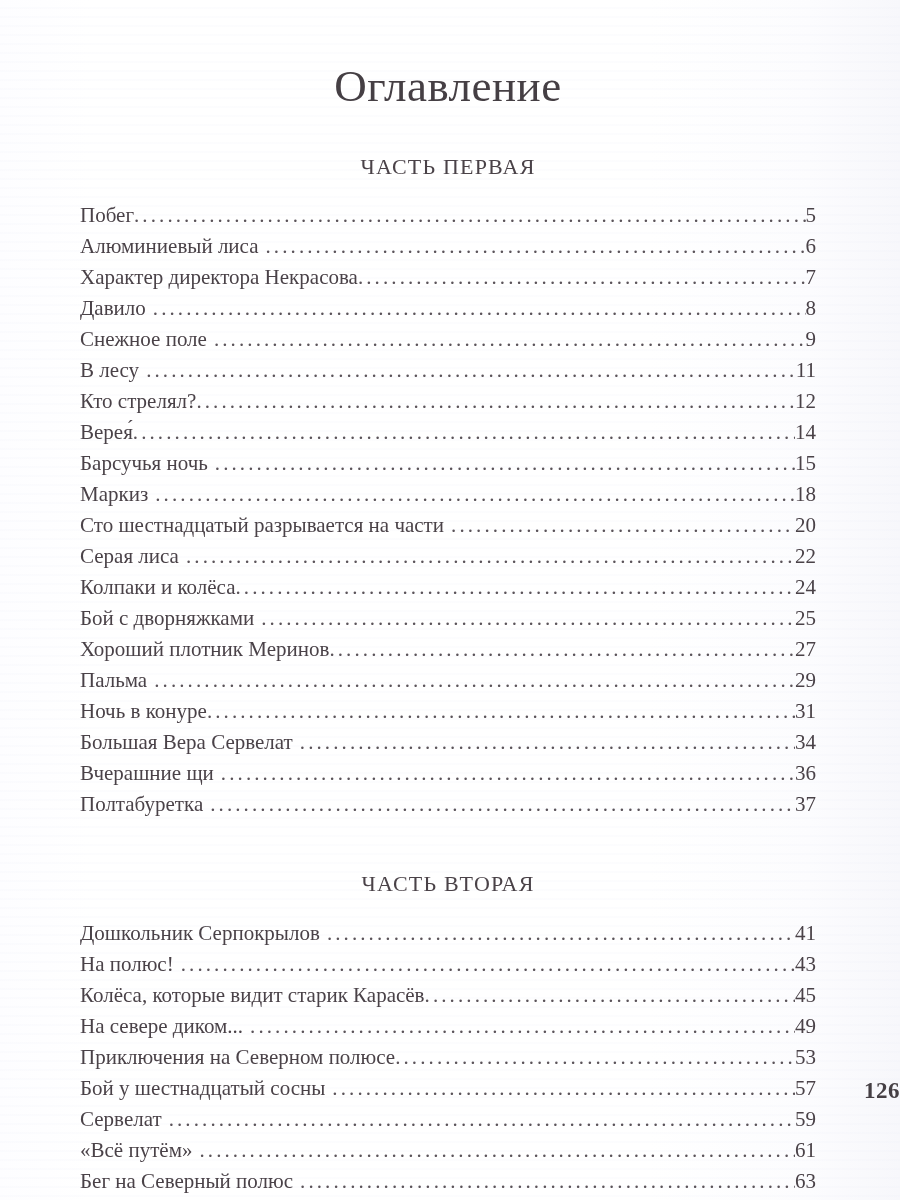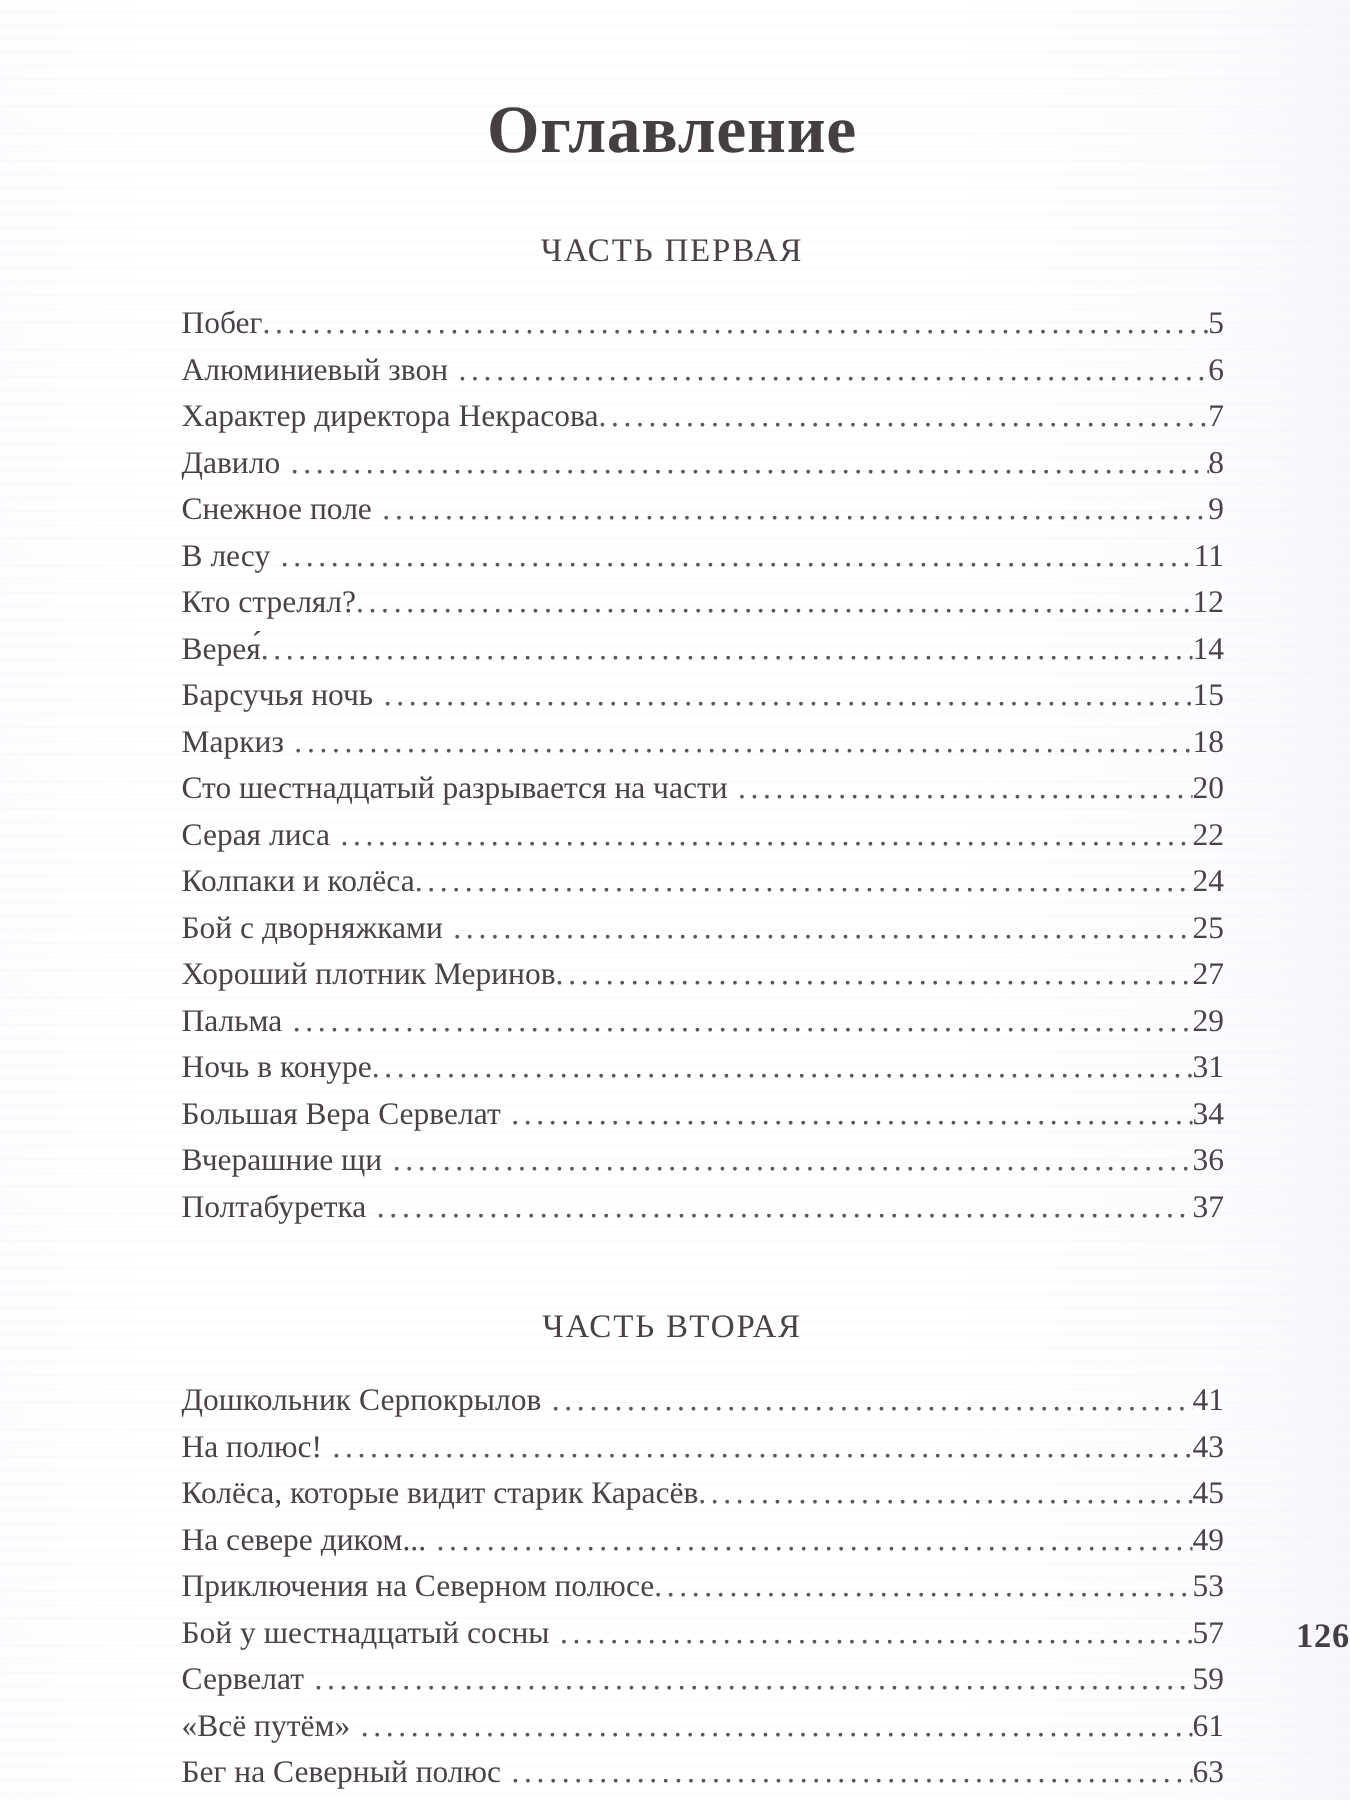--- a/index.html
+++ b/index.html
@@ -56,21 +56,21 @@
     position: absolute;
     left: 80px;
     top: 0;
     width: 736px;
     height: 1200px;
   }
 
   .doc-title {
     text-align: center;
     font-size: 45px;
-    font-weight: bold;
+    font-weight: normal;
     letter-spacing: 0.5px;
     color: #453f44;
     margin: 0;
     padding-top: 62px;
     line-height: 1.1;
   }
 
   .part-heading {
     text-align: center;
     font-size: 22px;
@@ -101,21 +101,20 @@
     margin-top: 21px;
   }
 
   
   .toc-entry {
     display: flex;
     align-items: baseline;
     font-size: 21px;
     line-height: 31px;
     white-space: nowrap;
-    margin-left: 41px;
   }
 
   .entry-title {
     flex: 0 0 auto;
   }
 
   
   .entry-gap {
     flex: 0 0 auto;
     width: 0;
@@ -171,21 +170,21 @@
     <div class="part-heading part-one-heading">ЧАСТЬ ПЕРВАЯ</div>
 
     <ul class="toc-list part-one-list" id="list-0">
         <li class="toc-entry">
           <span class="entry-title">Побег</span>
           <span class="entry-gap"></span>
           <span class="entry-leader"></span>
           <span class="entry-page">5</span>
         </li>
         <li class="toc-entry gapped">
-          <span class="entry-title">Алюминиевый звон</span>
+          <span class="entry-title">Алюминиевый лиса</span>
           <span class="entry-gap"></span>
           <span class="entry-leader"></span>
           <span class="entry-page">6</span>
         </li>
         <li class="toc-entry">
           <span class="entry-title">Характер директора Некрасова</span>
           <span class="entry-gap"></span>
           <span class="entry-leader"></span>
           <span class="entry-page">7</span>
         </li>

